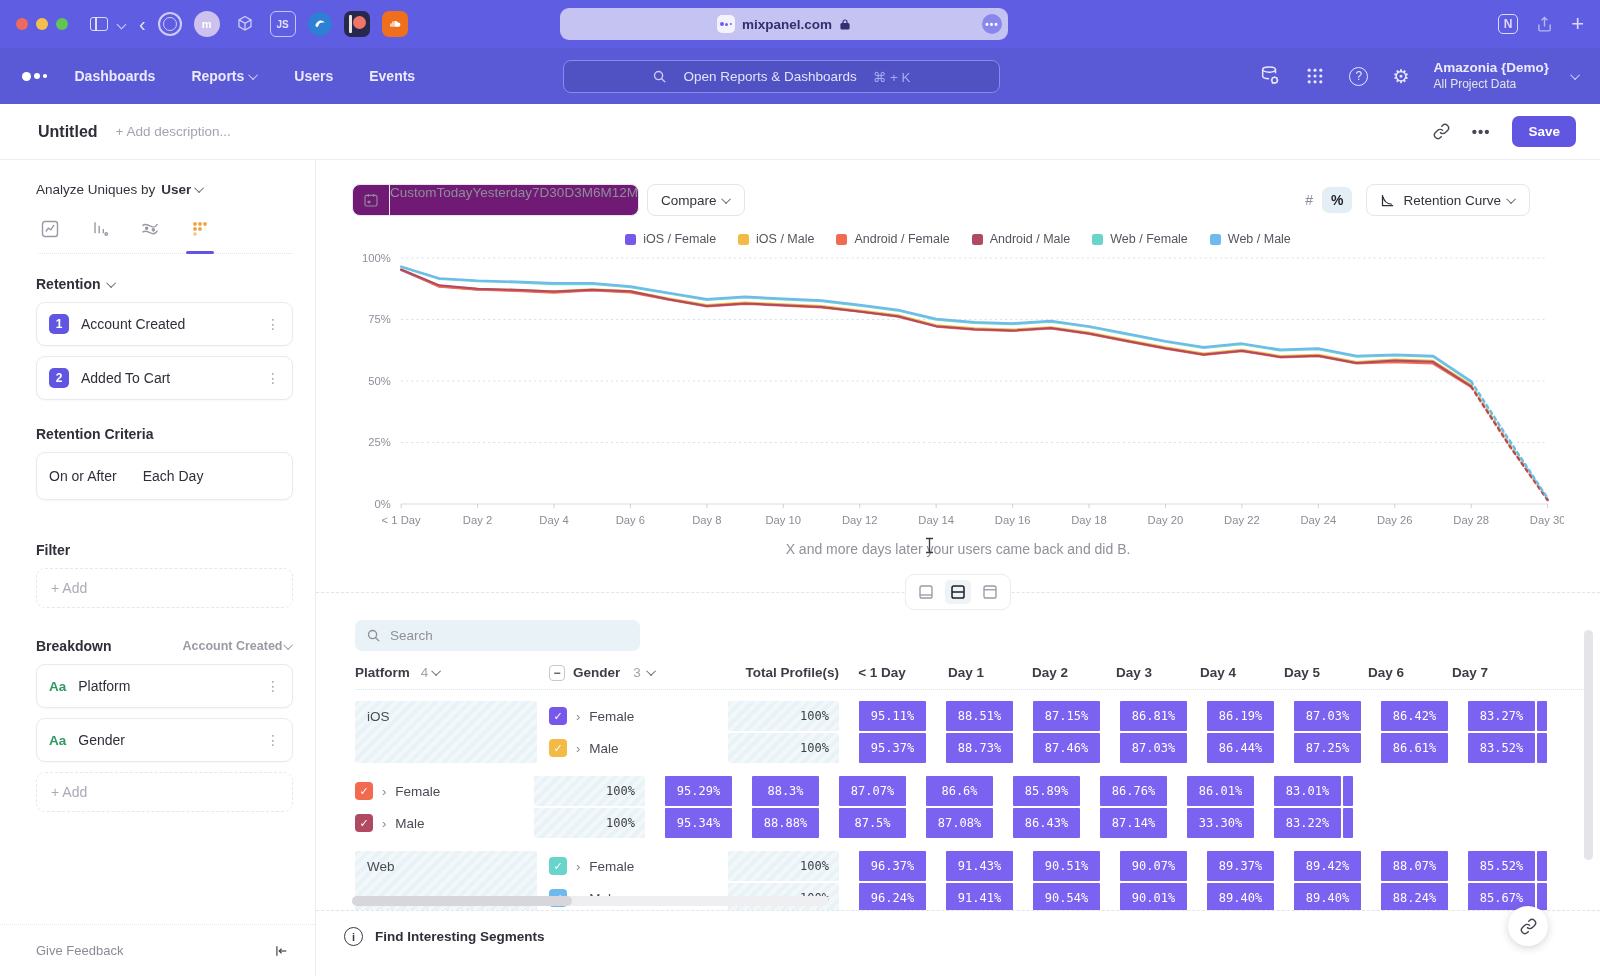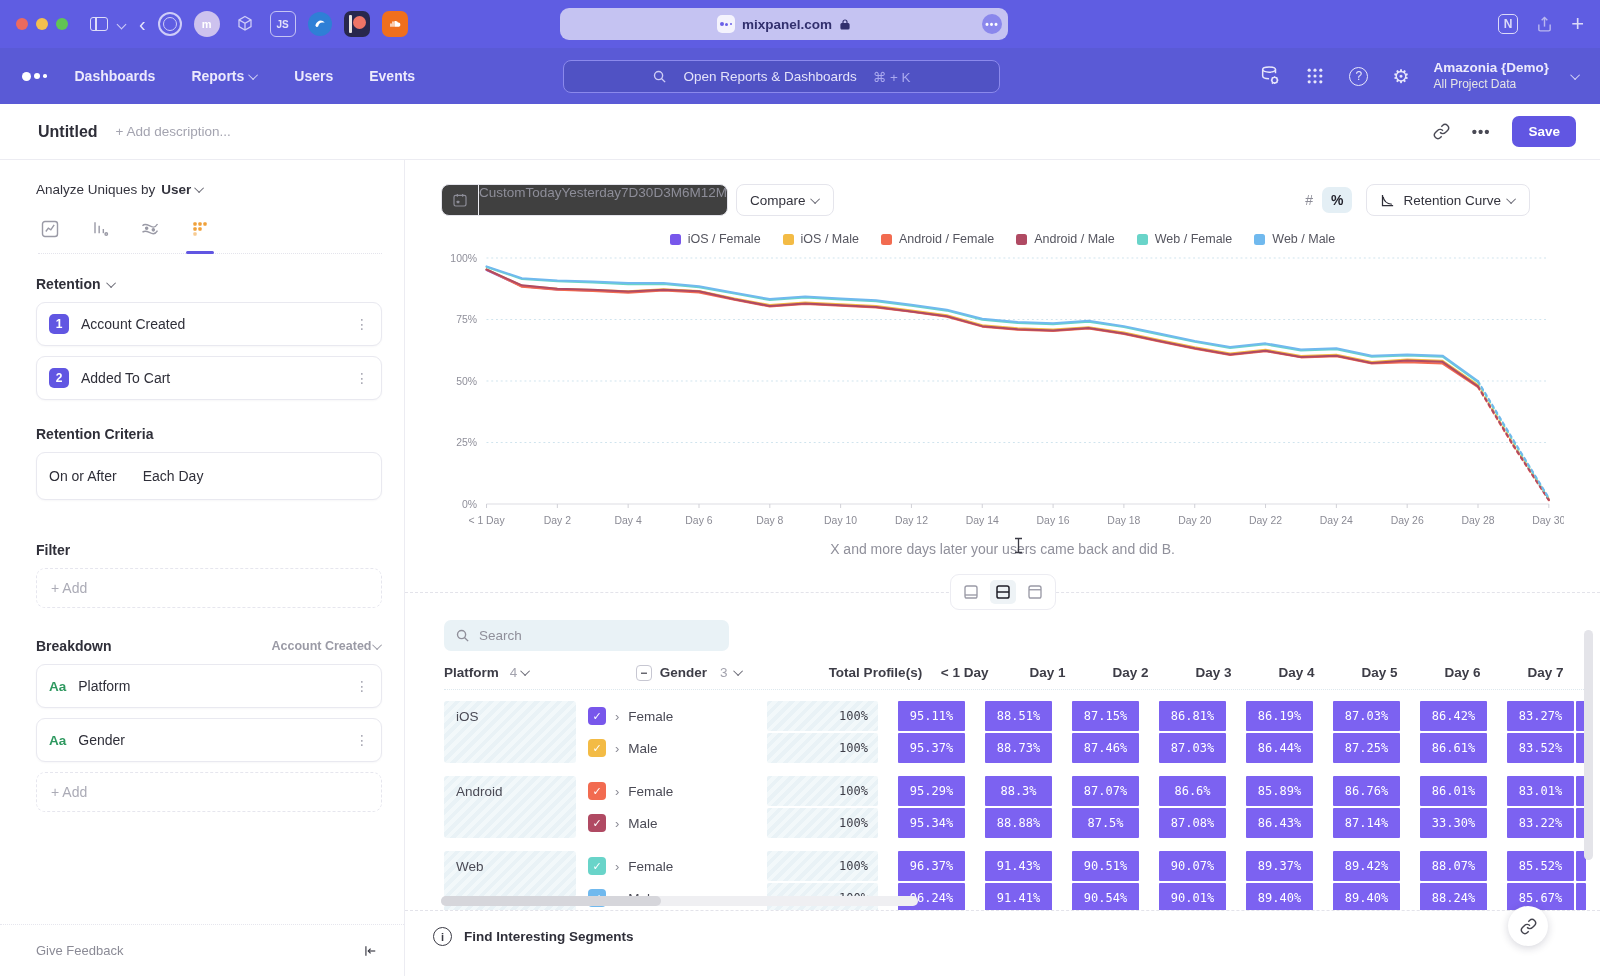--- a/index.html
+++ b/index.html
@@ -56,21 +56,21 @@
   .titlebar { height:56px; display:flex; align-items:center; padding:0 24px 0 38px; border-bottom:1px solid #ececf2; position:relative; }
   .doc-title { font-size:16px; font-weight:bold; color:#2e2e38; }
   .doc-desc { font-size:13.5px; color:#a4a4b0; margin-left:18px; }
   .title-right { position:absolute; right:24px; display:flex; align-items:center; gap:22px; }
   .link-ic { color:#4a4a55; display:flex; }
   .dots3 { color:#4a4a55; font-size:15px; letter-spacing:1px; font-weight:bold; }
   .save-btn { background:#6156e2; color:#fff; font-size:13.5px; font-weight:bold; border:none; border-radius:7px; padding:8px 16px; cursor:pointer; }
 
   
   .main { display:flex; height:816px; }
-  .side { width:405px; border-right:1px solid #ececf2; position:relative; padding:22px 22px 8px 36px; flex-shrink:0; }
+  .side { width:316px; border-right:1px solid #ececf2; position:relative; padding:22px 22px 8px 36px; flex-shrink:0; }
   .content { flex:1; position:relative; }
 
   
   .an-row { font-size:13.5px; color:#33333d; display:flex; align-items:center; gap:6px; }
   .an-row b { font-weight:bold; }
   .tabs { display:flex; gap:26px; margin:20px 0 0 2px; padding-bottom:12px; border-bottom:1px dotted #e4e4ec; }
   .tab { width:24px; height:24px; display:flex; align-items:center; justify-content:center; position:relative; color:#9a9aa6; }
   .tab.active { color:#f0a13b; }
   .tab.active::after { content:""; position:absolute; left:-2px; right:-2px; bottom:-13px; height:3px; background:#6156e2; border-radius:2px; }
   .sec-label { font-size:14px; font-weight:bold; color:#2f2f39; display:flex; align-items:center; gap:8px; }
@@ -79,21 +79,21 @@
   .stepnum { width:20px; height:20px; background:#6156e2; color:#fff; border-radius:5px; font-size:12px; font-weight:bold; display:flex; align-items:center; justify-content:center; margin-right:12px; }
   .kebab { position:absolute; right:12px; color:#a7a7b2; font-size:14px; letter-spacing:0; }
   .aa { color:#2f9960; font-size:13.5px; font-weight:bold; margin-right:12px; }
   .addrow { border:1px dashed #e6e6ee; border-radius:9px; height:40px; display:flex; align-items:center; padding:0 14px; color:#ababb6; font-size:14px; margin-top:10px; }
   .give-fb { position:absolute; bottom:0; left:0; right:0; height:52px; border-top:1px dotted #e6e6ee; display:flex; align-items:center; justify-content:space-between; padding:0 26px 0 36px; font-size:13px; color:#8b8b96; }
   .collapse-ic { color:#3a3a44; font-size:15px; }
 
   
   .controls { position:absolute; top:24px; left:36px; right:70px; display:flex; align-items:center; justify-content:space-between; }
   .ctrl-left { display:flex; gap:8px; }
-  .seg { display:flex; border:1px solid #e5e5ec; border-radius:8px; overflow:hidden; height:32px; background:#404040; }
+  .seg { display:flex; border:1px solid #e5e5ec; border-radius:8px; overflow:hidden; height:32px; background:#701a75; }
   .seg > div { display:flex; align-items:center; padding:0 13px; font-size:13.5px; color:#8d8d98; border-right:1px solid #efeff4; cursor:pointer; }
   .seg > div:last-child { border-right:none; }
   .btn { border:1px solid #e5e5ec; border-radius:8px; height:32px; background:#fff; display:flex; align-items:center; gap:8px; padding:0 13px; font-size:13.5px; color:#33333d; cursor:pointer; }
   .ctrl-right { display:flex; align-items:center; gap:14px; }
   .unit-toggle { display:flex; align-items:center; height:32px; border-radius:7px; }
   .unit { padding:5px 9px; font-size:14px; color:#8d8d98; cursor:pointer; }
   .unit.on { background:#e4eff5; color:#23232d; border-radius:7px; font-weight:bold; }
   .gcaret { width:7px; height:7px; border-left:1.7px solid #6b6b76; border-bottom:1.7px solid #6b6b76; transform:rotate(-45deg) translateY(-2px); display:inline-block; }
   .wcaret { width:7px; height:7px; border-left:1.7px solid #d6d5f6; border-bottom:1.7px solid #d6d5f6; transform:rotate(-45deg) translateY(-2px); display:inline-block; }
 
@@ -593,21 +593,20 @@
               <div class="val-cell mono">87.03%</div>
               <div class="val-cell mono">86.44%</div>
               <div class="val-cell mono">87.25%</div>
               <div class="val-cell mono">86.61%</div>
               <div class="val-cell mono">83.52%</div>
               <div class="sliver"></div>
             </div>
           </div>
         </div>
         <div class="tgroup">
-          <div class="plat-cell hatch">Android</div>
           <div class="rows">
             <div class="trow">
               <div class="g-cell">
                 <span class="chk" style="background: rgb(242, 107, 80);">✓</span>
                 <span class="chev">›</span>
                 <span>Female</span>
               </div>
               <div class="tot-cell hatch mono">100%</div>
               <div class="val-cell mono">95.29%</div>
               <div class="val-cell mono">88.3%</div>

